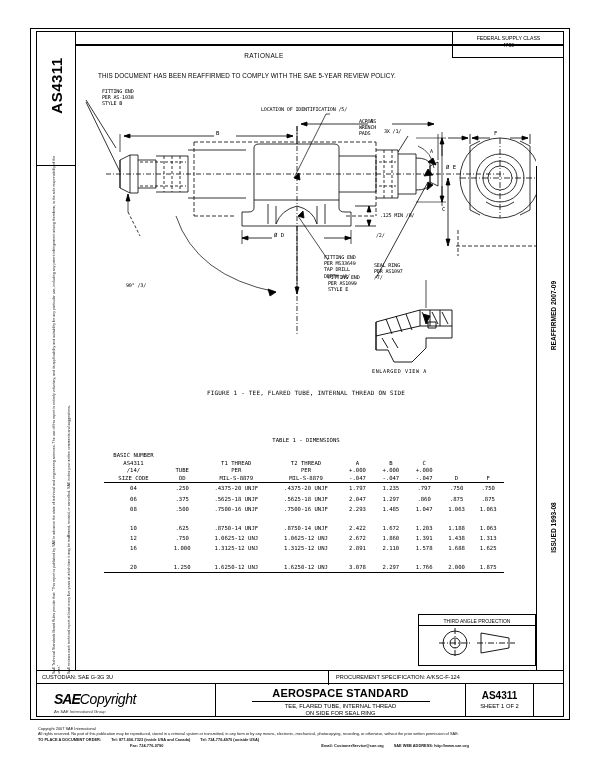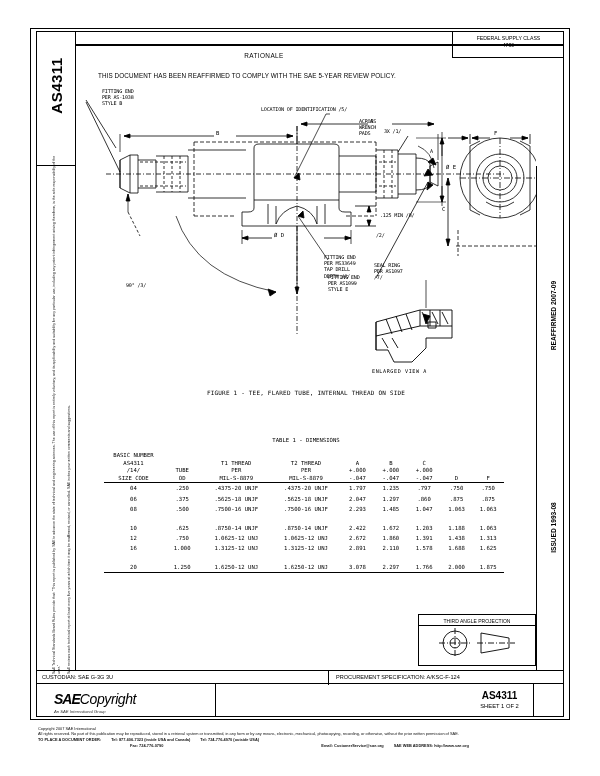--- a/index.html
+++ b/index.html
@@ -490,20 +490,26 @@
       <div id="tb-r1sep"></div>
       <div id="tb-proc">PROCUREMENT SPECIFICATION: A/KSC-F-124</div>
     </div>
     <div id="tb-r2">
       <div class="tbcell" id="tb-logo">
         <div id="sae-wrap">
           <span id="sae-mark">SAE</span><span id="sae-aero">Copyright</span>
           <div id="sae-tag">An SAE International Group</div>
         </div>
       </div>
+      <div class="tbcell" id="tb-mid">
+        <div id="as-title">AEROSPACE STANDARD</div>
+        <div id="as-underline"></div>
+        <div id="as-sub1">TEE, FLARED TUBE, INTERNAL THREAD</div>
+        <div id="as-sub2">ON SIDE FOR SEAL RING</div>
+      </div>
       <div class="tbcell" id="tb-num">
         <div id="docno">AS4311</div>
         <div id="sheet">SHEET 1 OF 2</div>
       </div>
       <div class="tbcell" id="tb-blank"></div>
     </div>
   </div>
 
   <div class="abs" id="footer">
     <div>Copyright 2007 SAE International</div>

